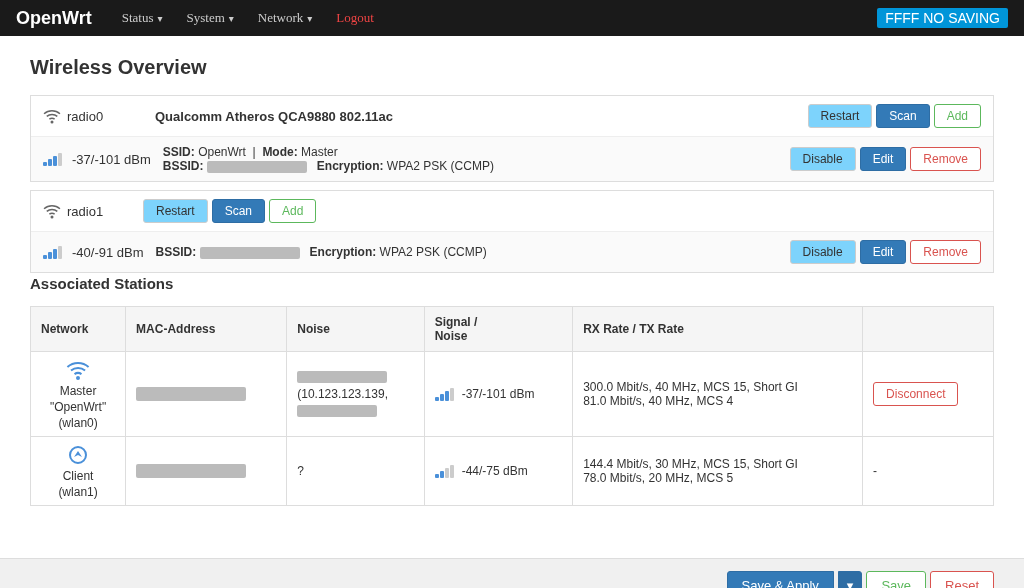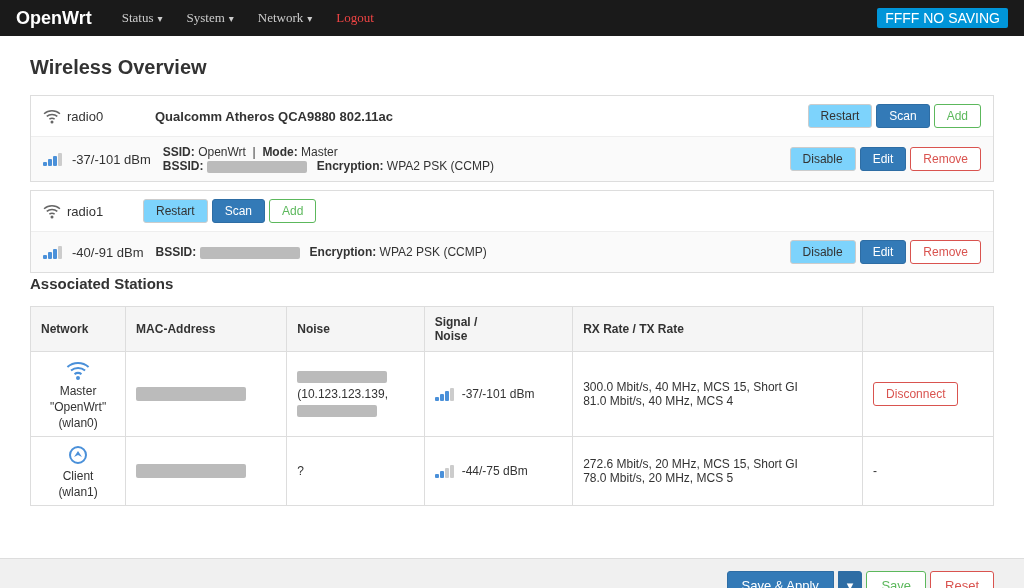--- a/index.html
+++ b/index.html
@@ -465,21 +465,21 @@
             <span class="sig-bars">
               <span class="sig-bar" style="height:4px;"></span>
               <span class="sig-bar" style="height:7px;"></span>
               <span class="sig-bar inactive" style="height:10px;"></span>
               <span class="sig-bar inactive" style="height:13px;"></span>
             </span>
             <span>-44/-75 dBm</span>
           </div>
         </td>
         <td>
-          <div>272.6 Mbit/s, 20 MHz, MCS 15, Short GI</div>
+          <div>144.4 Mbit/s, 30 MHz, MCS 15, Short GI</div>
           <div>78.0 Mbit/s, 20 MHz, MCS 5</div>
         </td>
         <td>
           <span>-</span>
         </td>
       </tr>
     </tbody>
   </table>
 </div>
 

